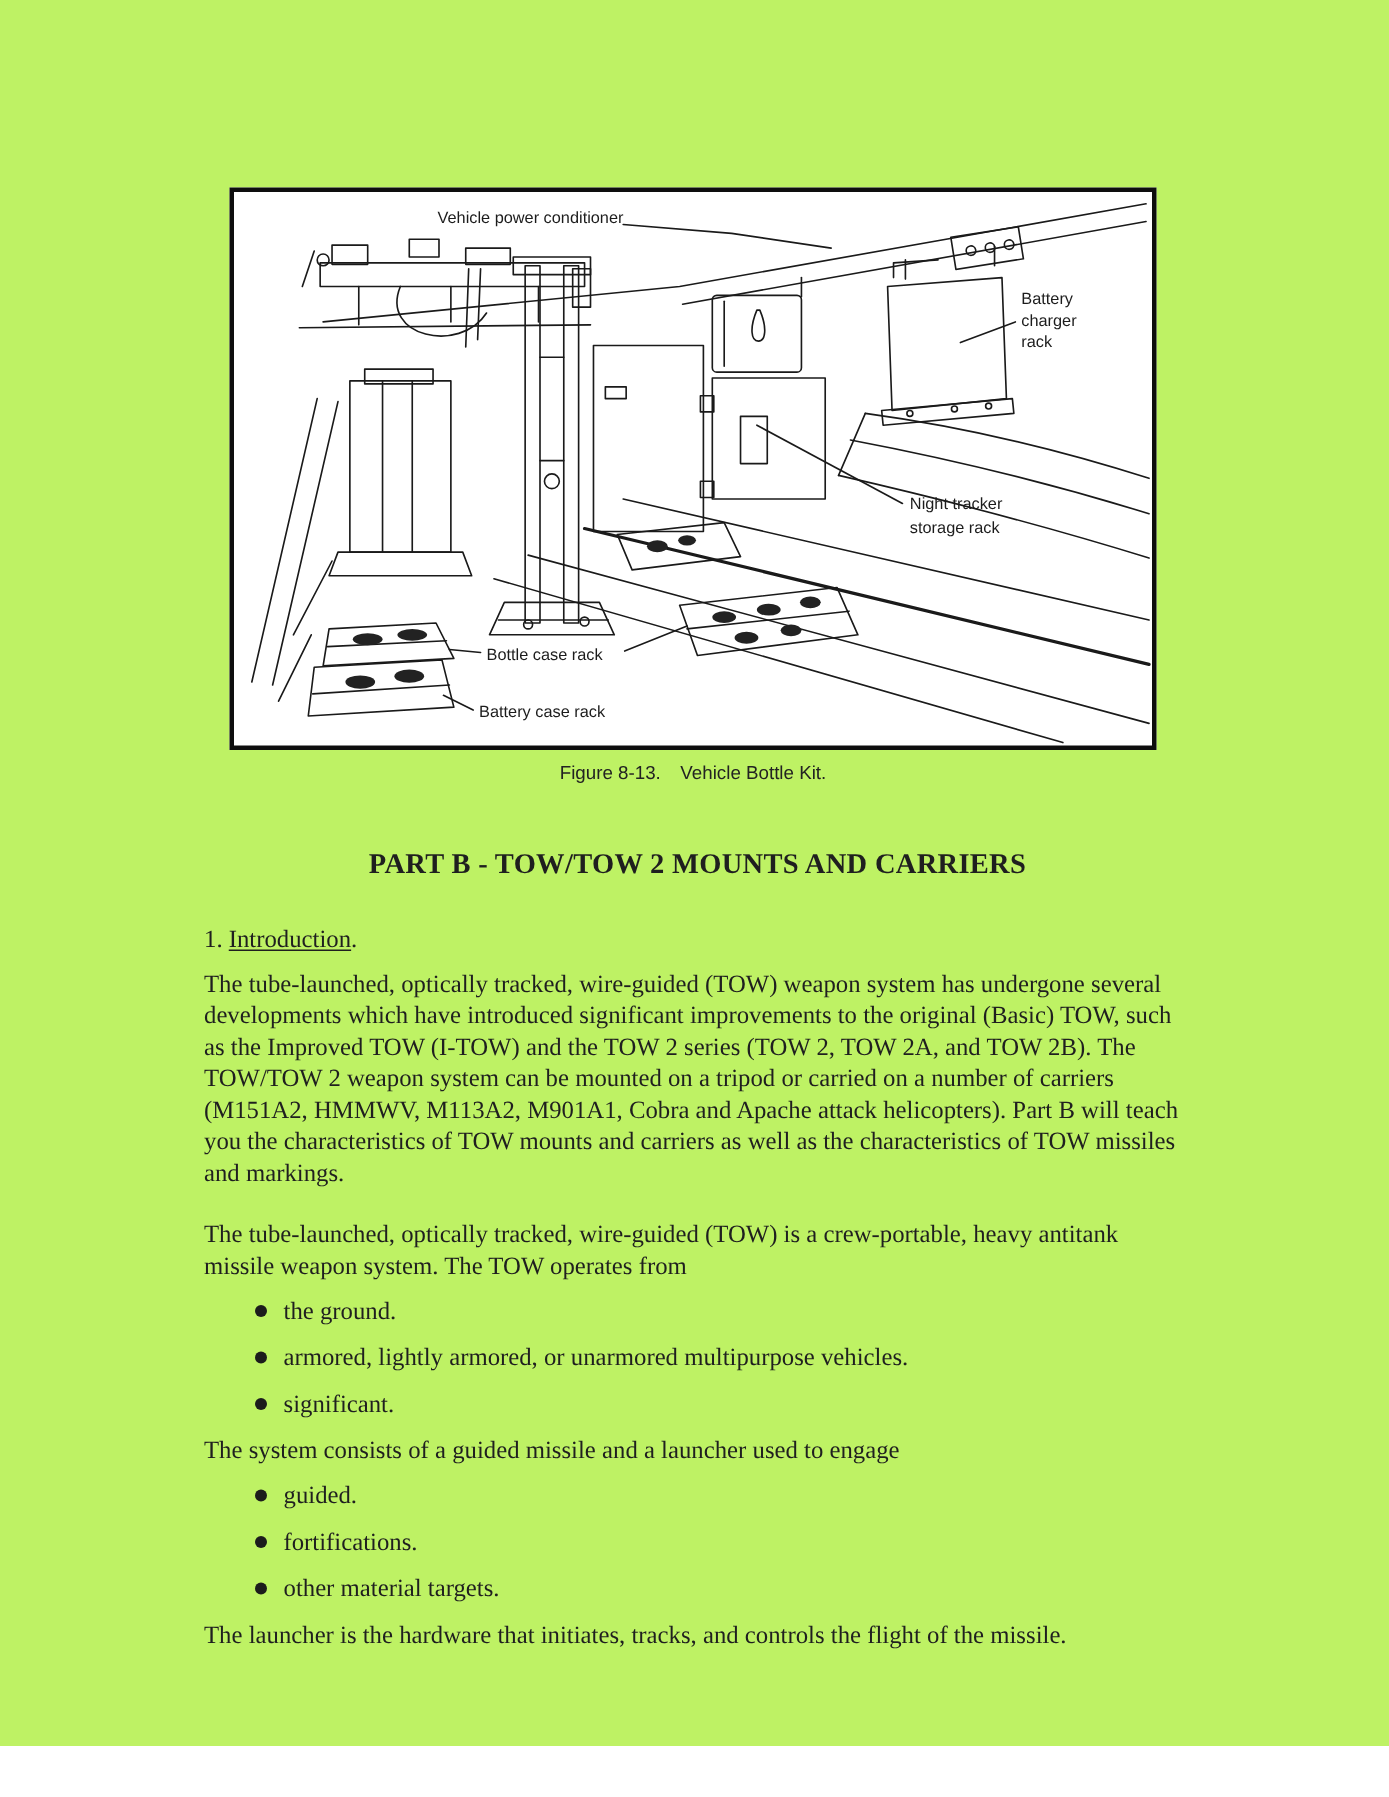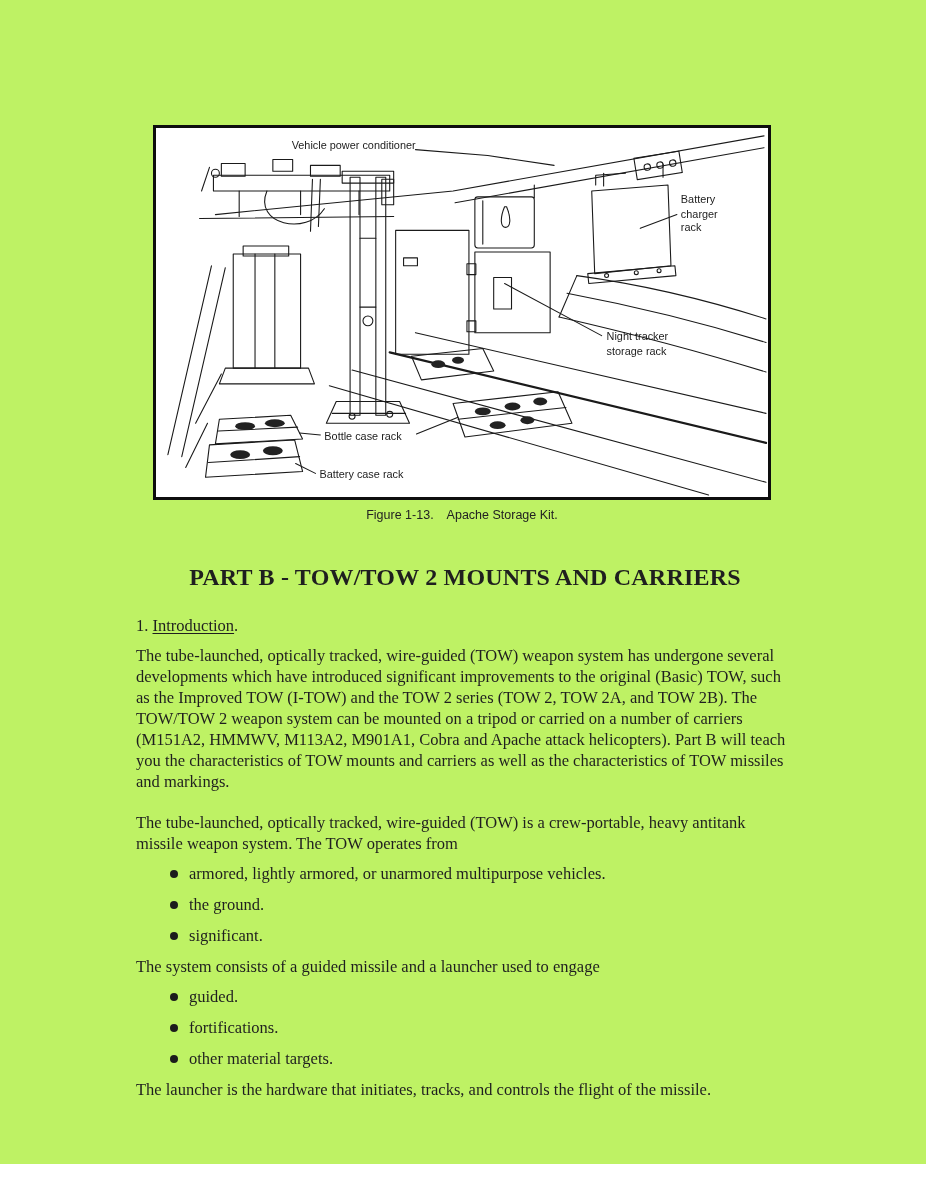--- a/index.html
+++ b/index.html
@@ -30,21 +30,21 @@
     font-family:"Liberation Sans", sans-serif;
     font-size:12.5px;color:#222;
   }
   .figure-caption .cap-label{margin-right:13px;}
   
   .content{
     position:absolute;left:136px;top:566px;width:658px;
     font-size:16.5px;line-height:21px;
   }
   .content h1{
-    font-size:24px;line-height:22px;
+    font-size:19px;line-height:22px;
     font-weight:bold;text-align:center;
     margin:0 0 27px 0;letter-spacing:.2px;
   }
   .section-line{margin:0 0 6px 0;}
   .u{text-decoration:underline;text-underline-offset:2px;}
   .content p{margin:0 0 9px 0;}
   p.para-1{margin-bottom:20px;}
   ul.bullets{list-style:none;margin:0 0 8px 0;padding:0;}
   ul.bullets li{
     display:flex;align-items:flex-start;
@@ -212,39 +212,39 @@
         <text class="fig-label" x="170" y="317">Bottle case rack</text>
         <path class="line-art" d="M166,312 L145,310"></path>
         <path class="line-art" d="M263,311 L305,294"></path>
 
         <text class="fig-label" x="165" y="356">Battery case rack</text>
         <path class="line-art" d="M161,351 L141,341"></path>
       </g>
     </svg>
   </div>
 
-  <div class="figure-caption"><span class="cap-label">Figure 1-13.</span><span>Apache Storage Kit.</span></div>
+  <div class="figure-caption"><span class="cap-label">Figure 8-13.</span><span>Vehicle Bottle Kit.</span></div>
 
   <div class="content">
     <h1>PART B - TOW/TOW 2 MOUNTS AND CARRIERS</h1>
 
     <p class="section-line"><span>1. </span><span class="u">Introduction</span><span>.</span></p>
 
     <p class="para-1">The tube-launched, optically tracked, wire-guided (TOW) weapon system has undergone several developments which have introduced significant improvements to the original (Basic) TOW, such as the Improved TOW (I-TOW) and the TOW 2 series (TOW 2, TOW 2A, and TOW 2B). The TOW/TOW 2 weapon system can be mounted on a tripod or carried on a number of carriers (M151A2, HMMWV, M113A2, M901A1, Cobra and Apache attack helicopters). Part B will teach you the characteristics of TOW mounts and carriers as well as the characteristics of TOW missiles and markings.</p>
 
     <p>The tube-launched, optically tracked, wire-guided (TOW) is a crew-portable, heavy antitank missile weapon system. The TOW operates from</p>
 
     <ul class="bullets">
       <li>
           <span class="disc"></span>
+          <span>the ground.</span>
+        </li>
+      <li>
+          <span class="disc"></span>
           <span>armored, lightly armored, or unarmored multipurpose vehicles.</span>
-        </li>
-      <li>
-          <span class="disc"></span>
-          <span>the ground.</span>
         </li>
       <li>
           <span class="disc"></span>
           <span>significant.</span>
         </li>
     </ul>
 
     <p>The system consists of a guided missile and a launcher used to engage</p>
 
     <ul class="bullets">

